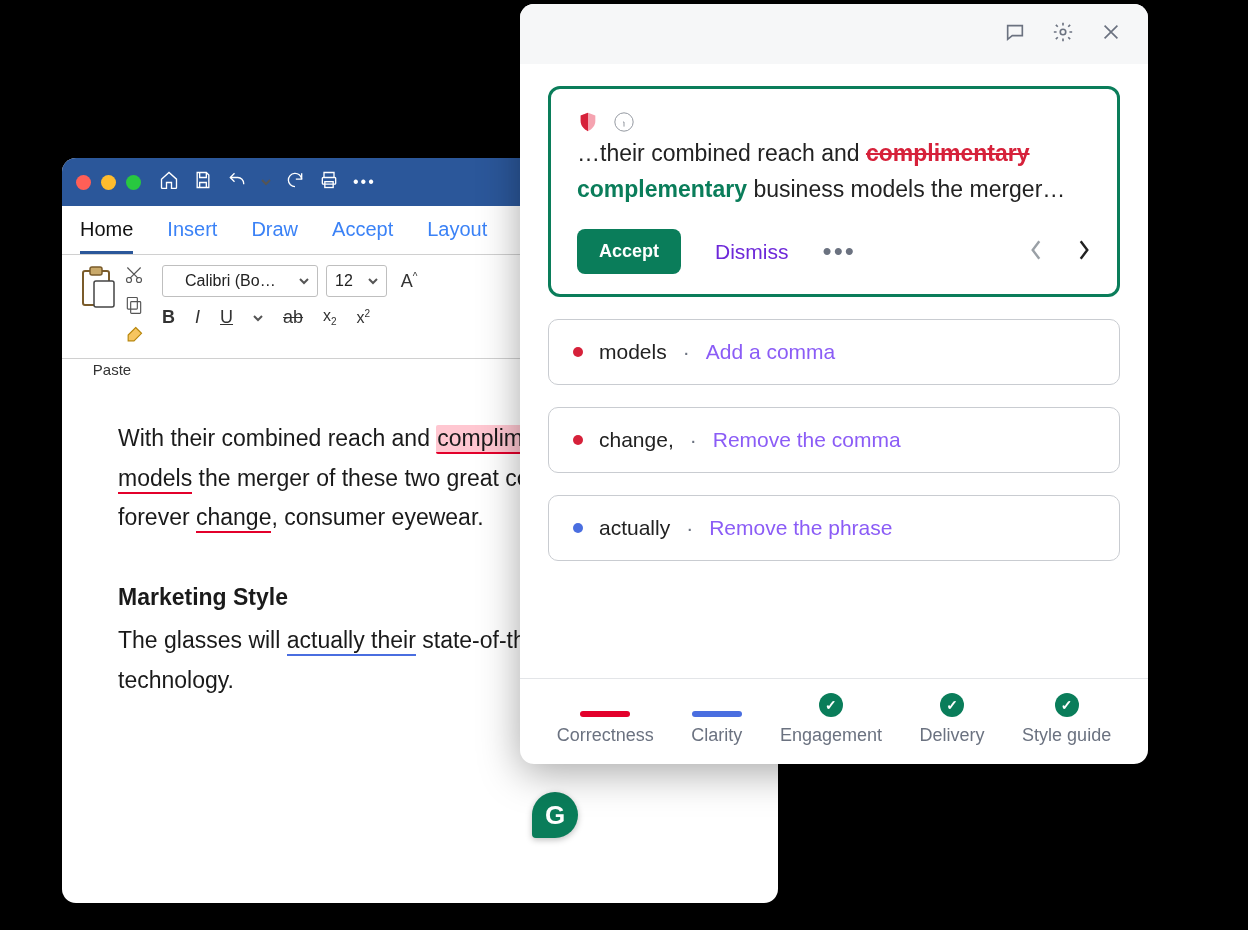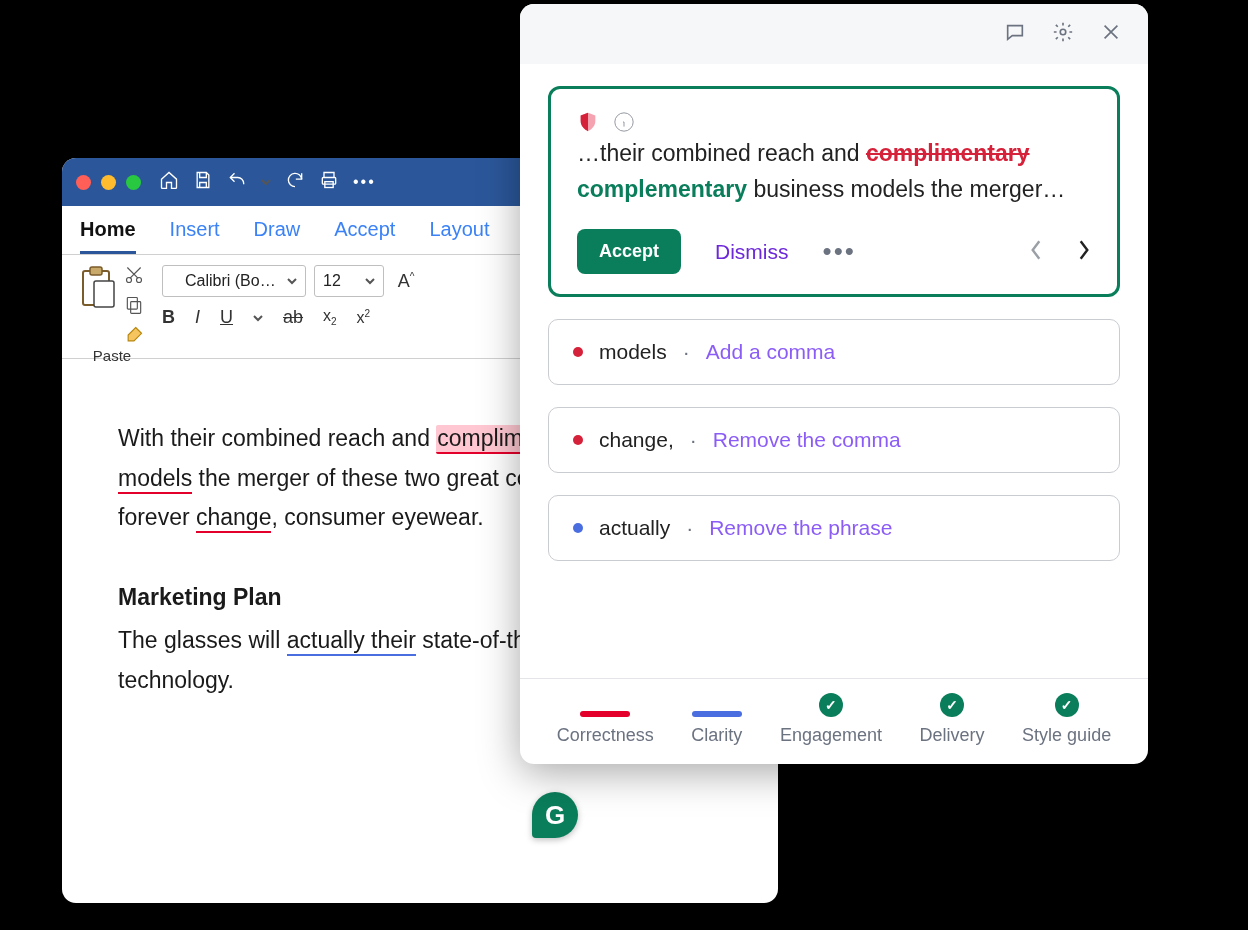--- a/index.html
+++ b/index.html
@@ -42,46 +42,46 @@
   .titlebar-icons svg { width:20px; height:20px; stroke:#fff; fill:none; stroke-width:1.6; }
   .word-tabs {
     display:flex;
     gap:34px;
     padding: 8px 18px 0 18px;
     background:#fff;
     border-bottom:1px solid #d0d0d0;
     font-size:20px;
   }
   .word-tab { padding:4px 0 10px 0; color:#3b82f6; cursor:pointer; }
-  .word-tab.active { font-weight:700; border-bottom:3px solid #2b579a; color:#111; }
+  .word-tab.active { font-weight:400; border-bottom:3px solid #2b579a; color:#111; }
   .word-ribbon {
     display:flex;
     align-items:flex-start;
     padding:10px 18px 10px 18px;
     gap:18px;
     border-bottom:1px solid #d0d0d0;
     background:#fff;
     height:104px;
   }
-  .paste-group { display:flex; flex-direction:column; align-items:center; gap:0; }
+  .paste-group { display:flex; flex-direction:column; align-items:center; gap:14px; }
   .paste-icons-row { display:flex; align-items:flex-start; gap:8px;}
   .clipboard-ico { width:36px; height:44px; }
   .side-icons { display:flex; flex-direction:column; gap:6px; }
   .side-icons svg { width:20px; height:20px; stroke:#555; fill:none; stroke-width:1.4;}
   .paste-label { font-size:15px; color:#333; margin-top:-2px;}
   .ribbon-right { display:flex; flex-direction:column; gap:10px; }
   .ribbon-row { display:flex; gap:8px; align-items:center; }
   .combo {
     height:32px; border:1px solid #bfbfbf; border-radius:3px;
     display:flex; align-items:center; padding:0 8px; font-size:16px; background:#fff;
     color:#222;
   }
   .combo .chev { margin-left:auto; }
-  .font-combo { width:144px;padding-left:22px; }
-  .size-combo { width:70px;justify-content:space-between; }
+  .font-combo { width:156px;padding-left:22px; }
+  .size-combo { width:61px;justify-content:space-between; }
   .grow-font { width:28px; text-align:center; font-size:18px; color:#333; position:relative;}
   .format-row { display:flex; gap:20px; align-items:center; font-size:18px; color:#333;}
   .fmt-b{font-weight:700;} .fmt-i{font-style:italic;} .fmt-u{text-decoration:underline;}
   .fmt-strike{text-decoration:line-through;}
   .subsup { font-size:16px; }
   .subsup sub, .subsup sup{ font-size:10px;}
   .chev { display:inline-block; }
   .chev svg{ width:10px; height:10px; stroke:#555; fill:none; stroke-width:2;}
 
   .doc-body {
@@ -290,21 +290,21 @@
   <div class="doc-body">
     <p>
       <span>With their combined reach and </span>
       <span class="hl-pink ul-red">complimentary</span>
       <span> business </span>
       <span class="ul-red">models</span>
       <span> the merger of these two great companies will forever </span>
       <span class="ul-red">change</span><span>, consumer eyewear.</span>
     </p>
     <div>
-      <div class="doc-heading">Marketing Plan</div>
+      <div class="doc-heading">Marketing Style</div>
       <p style="margin:0;">
         <span>The glasses will </span>
         <span class="ul-blue">actually their</span>
         <span> state-of-the-art geotagging technology.</span>
       </p>
     </div>
   </div>
 
   <div class="grammarly-btn">G</div>
 </div>

